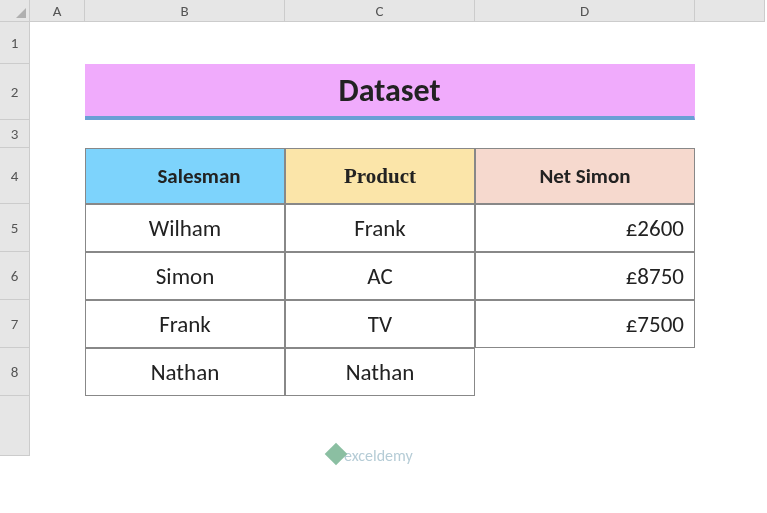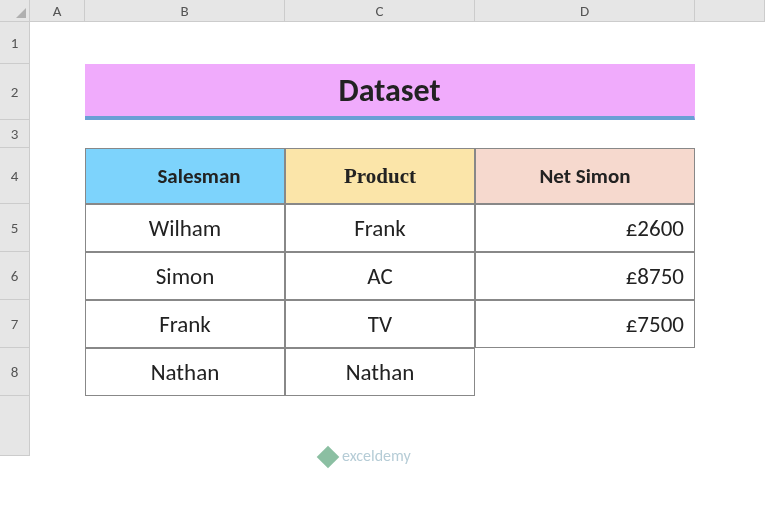--- a/index.html
+++ b/index.html
@@ -108,24 +108,23 @@
     .th-prod { background: #fbe5a9; font-family: Liberation Serif, serif; }
     .th-net { background: #f6d9ce; }
     .td {
       border: 1px solid #888;
       justify-content: center;
       font-size: 23px;
     }
     .td-right { justify-content: flex-end; padding-right: 10px; padding-left: 44px; }
     .watermark {
       position: absolute;
-      left: 320px; top: 446px;
-      display: flex;
-      align-items: flex-end;
-      gap: 6px;
+      left: 328px; top: 446px;
+      display: flex;
+      align-items: flex-start;
       opacity: 0.55;
     }
     .watermark .diamond {
       width: 16px; height: 16px;
       background: #2e8b57;
       transform: rotate(45deg);
     }
     .watermark .txt {
       font-size: 16px;
       color: #7aa3b5;

